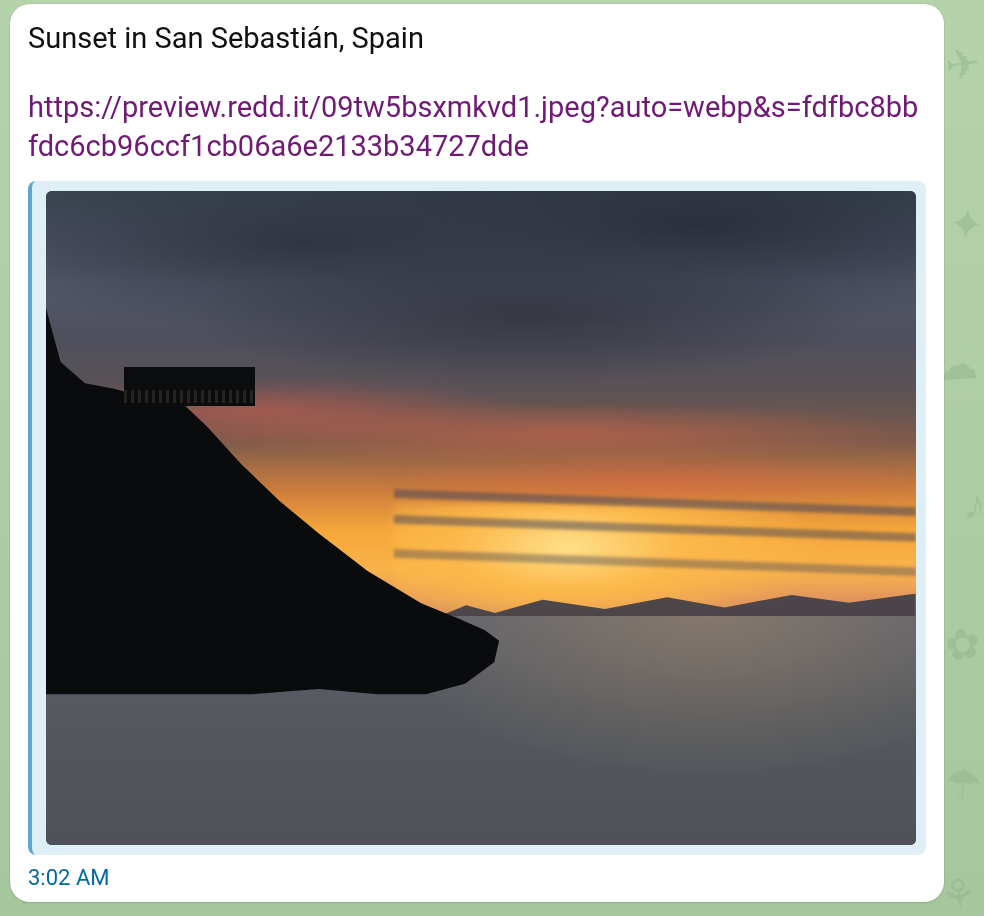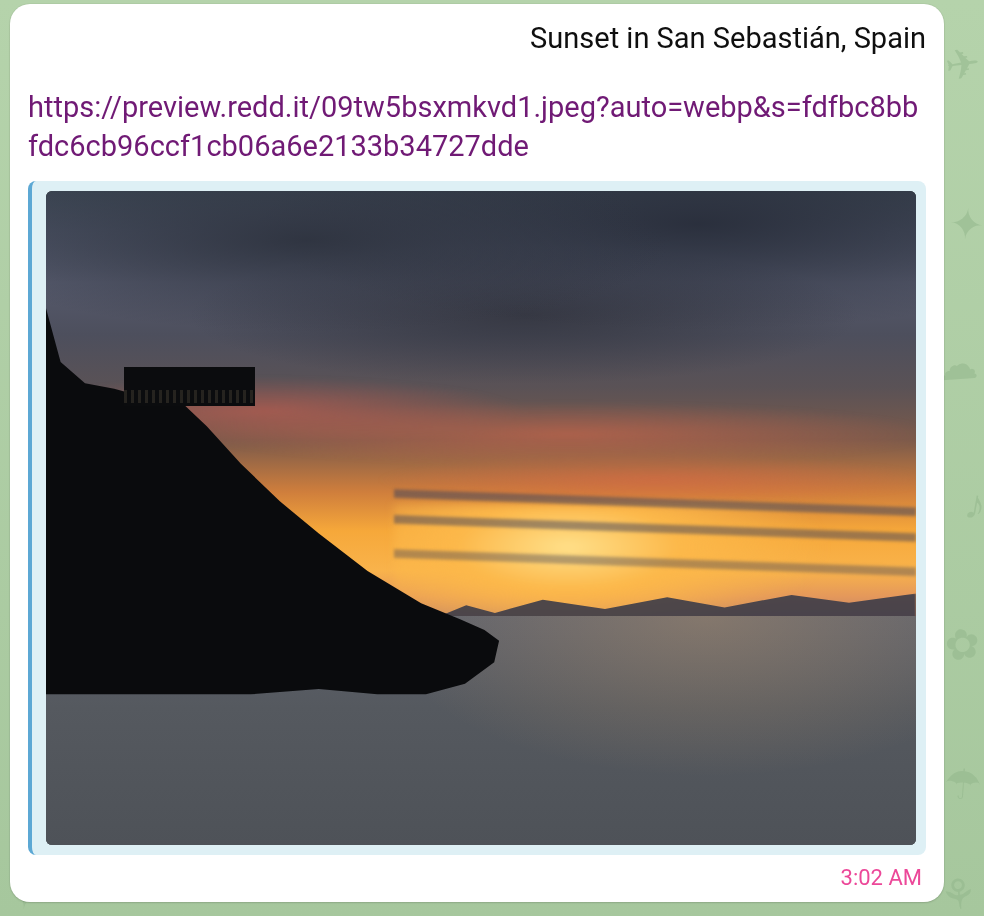--- a/index.html
+++ b/index.html
@@ -44,21 +44,20 @@
     border-radius: 20px;
     box-shadow: 0 1px 2px rgba(0,0,0,0.12), 0 0 0 1px rgba(0,0,0,0.03);
     padding: 16px 18px 12px 18px;
   }
   .post-title {
     font-size: 29px;
     font-weight: 400;
     color: #0f0f0f;
     line-height: 1.25;
     margin-bottom: 32px;
-    text-align: right;
   }
   .post-link {
     font-size: 29px;
     font-weight: 400;
     color: #701a75;
     text-decoration: none;
     line-height: 1.35;
     word-break: break-all;
     display: block;
     margin-bottom: 14px;
@@ -184,23 +183,22 @@
     left:9%; top:27%; width:15%; height:6%;
     background:#0b0c0e;
   }
   .building-lights {
     position:absolute;
     left:9%; top:30.5%; width:15%; height:2%;
     background: repeating-linear-gradient(90deg, rgba(255,225,170,0.22) 0 3px, transparent 3px 7px);
     opacity:.5;
   }
   .timestamp {
-    text-align: right;
     font-size: 22px;
-    color: #ec4899;
+    color: #0369a1;
     padding: 10px 4px 0 0;
   }
 </style>
 </head>
 <body>
 
 <div class="bg-pattern"></div>
 <div class="doodles">
   <span class="doodle" style="top:40px; right:4px; --r:-8deg">✈</span>
   <span class="doodle" style="top:200px; right:0; --r:6deg">✦</span>

